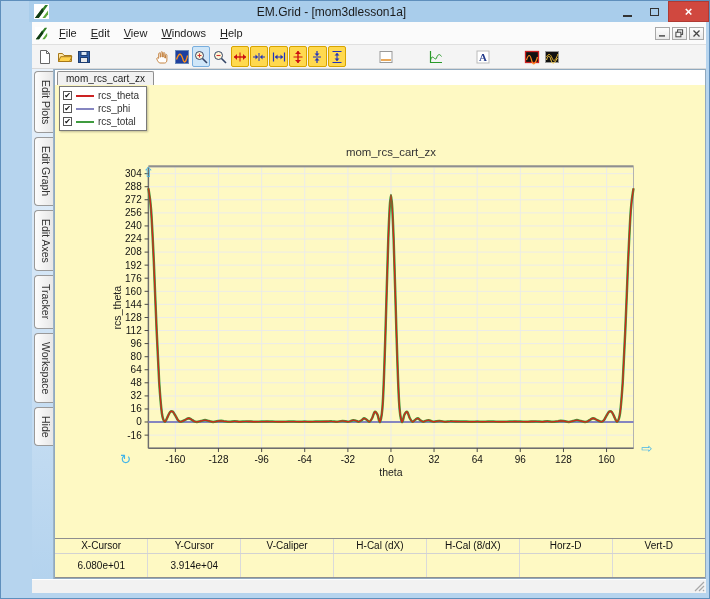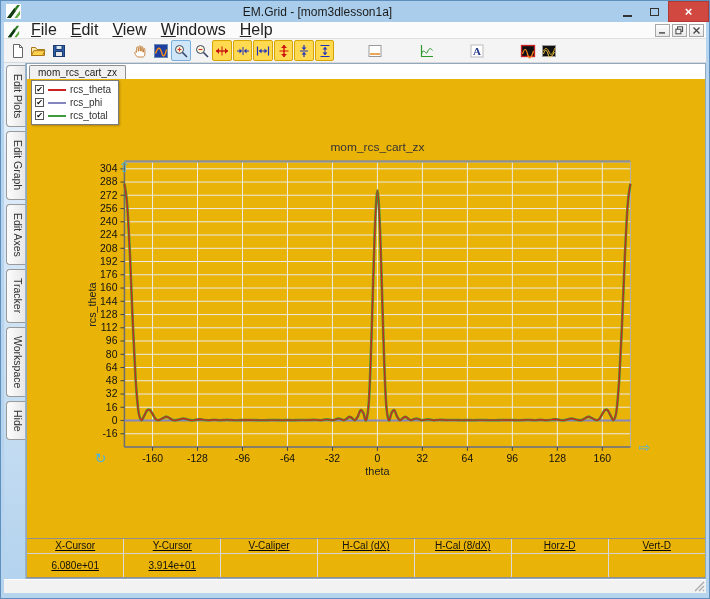--- a/index.html
+++ b/index.html
@@ -1,34 +1,34 @@
 <!DOCTYPE html>
 <html><head>
 <meta charset="utf-8">
 <style>
   * { margin:0; padding:0; box-sizing:border-box; }
   html,body { font-family:"Liberation Sans", sans-serif; }
   body { background:#555; display:flex; justify-content:flex-start; align-items:flex-start; }
 
   .window { width:710px; height:599px; background:#b6d4ee; border:1px solid #5f8fbc;
-            display:flex; flex-direction:column; position:relative; }
+            display:flex; flex-direction:column; position:relative;padding-left:28px; }
 
   
   .titlebar { height:21px; display:flex; align-items:center; background:#a9cdeb; }
   .titlebar .logo { width:15px; height:15px; margin-left:5px; flex:0 0 auto; }
   .titlebar-title { flex:1; text-align:center; font-size:12px; color:#1b1b1b; }
   .cap-btn { width:27px; height:20px; display:flex; align-items:center; justify-content:center; cursor:default; }
   .cap-min i { display:block; width:9px; border-top:2px solid #333; margin-top:8px; }
   .cap-max i { display:block; width:9px; height:8px; border:1px solid #333; }
   .cap-close { width:41px; height:21px; background:#d0483f; color:#fff; font-size:13px; font-weight:bold;
                display:flex; align-items:center; justify-content:center; border:1px solid #b03a33; }
 
   
-  .menubar { height:17px; background:#fbfbfb; margin:0 3px; display:flex; align-items:center;
-             border-bottom:1px solid #e0e0e0; font-size:16px; color:#222; }
+  .menubar { height:23px; background:#fbfbfb; margin:0 3px; display:flex; align-items:center;
+             border-bottom:1px solid #e0e0e0; font-size:11px; color:#222; }
   .menubar .logo { width:13px; height:13px; margin:0 4px 0 3px; }
   .menu-item { display:inline-block; padding:1px 7px; cursor:default; }
   .menu-item::first-letter { text-decoration:underline; }
   .mdi-btns { margin-left:auto; display:flex; gap:2px; padding-right:2px; }
   .mdi-btn { width:15px; height:13px; background:linear-gradient(#fdfdfd,#e9e9e9); border:1px solid #a8a8a8;
              display:flex; align-items:center; justify-content:center; }
   .mdi-btn svg { width:9px; height:9px; }
 
   
   .toolbar { height:24px; background:#f4f4f4; margin:0 3px; border-bottom:1px solid #d8d8d8;
@@ -44,40 +44,40 @@
   .layout-caret { font-size:9px; color:#444; }
 
   
   .mainrow { flex:1; display:flex; margin:0 3px; min-height:0; }
   .dock { width:22px; background:linear-gradient(#e9f2fb,#b4d3ee); border-right:1px solid #9cb4c8;
           padding-top:2px; display:flex; flex-direction:column; gap:4px; align-items:flex-end; }
   .dock-tab { writing-mode:vertical-rl; background:linear-gradient(90deg,#fdfdfd,#e7e7e7);
               border:1px solid #9a9a9a; border-right:none; border-radius:4px 0 0 4px;
               padding:8px 1px; width:19px; font-size:10.5px; color:#333; text-align:center; cursor:default; }
 
-  .client { flex:1; background:#eab308; border:1px solid #90a9be; display:flex; flex-direction:column; min-width:0; }
+  .client { flex:1; background:#fef9c3; border:1px solid #90a9be; display:flex; flex-direction:column; min-width:0; }
   .tabstrip { height:15px; position:relative; background:#fff; }
   .doc-tab { position:absolute; left:2px; top:1px; height:14px; padding:0 8px; font-size:10px; color:#222;
              background:#f1f1f1; border:1px solid #8f8f8f; border-bottom:none; border-radius:2px 2px 0 0;
              display:flex; align-items:center; cursor:default; }
 
   .canvas { flex:1; position:relative; min-height:0; }
   .canvas svg.plot { position:absolute; inset:0; width:100%; height:100%; }
 
   .legend { position:absolute; left:4px; top:1px; background:#fff; border:1px solid #7a7a7a;
             box-shadow:1px 1px 2px rgba(0,0,0,.25); padding:2px 7px 2px 3px; z-index:5; }
   .legend-row { display:flex; align-items:center; gap:4px; height:13px; }
   .legend-check { width:9px; height:9px; border:1px solid #555; background:#fff; font-size:8px; line-height:8px;
                   color:#111; text-align:center; cursor:default; }
   .legend-line { width:18px; border-top:2px solid #000; }
   .legend-label { font-size:10px; color:#333; }
 
   
   .ctable { border-top:1px solid #8f8f8f; border-bottom:1px solid #8f8f8f; }
-  .ctable table { width:100%; border-collapse:collapse; table-layout:fixed;text-decoration:underline; }
+  .ctable table { width:100%; border-collapse:collapse; table-layout:fixed; }
   .ctable th, .ctable td { font-size:10px; font-weight:normal; color:#111; text-align:center;
                            border-right:1px solid #dadada; height:14px; overflow:hidden; }
   .ctable th { border-bottom:1px solid #d2d2d2; }
   .ctable td { height:24px; }
   .ctable th:last-child, .ctable td:last-child { border-right:none; }
 
   
   .statusbar { height:14px; margin:0 3px; background:#f2f2f2; border-top:1px solid #ffffff; position:relative; }
   .grip { position:absolute; right:1px; bottom:1px; width:11px; height:11px; }
   .window-bottom-pad { height:5px; }
@@ -476,21 +476,21 @@
                 <th>V-Caliper</th>
                 <th>H-Cal (dX)</th>
                 <th>H-Cal (8/dX)</th>
                 <th>Horz-D</th>
                 <th>Vert-D</th>
               </tr>
             </thead>
           <tbody>
               <tr id="ct-vals">
                 <td>6.080e+01</td>
-                <td>3.914e+01</td>
+                <td>3.914e+04</td>
                 <td></td>
                 <td></td>
                 <td></td>
                 <td></td>
                 <td></td>
               </tr>
             </tbody>
         </table>
       </div>
     </div>

